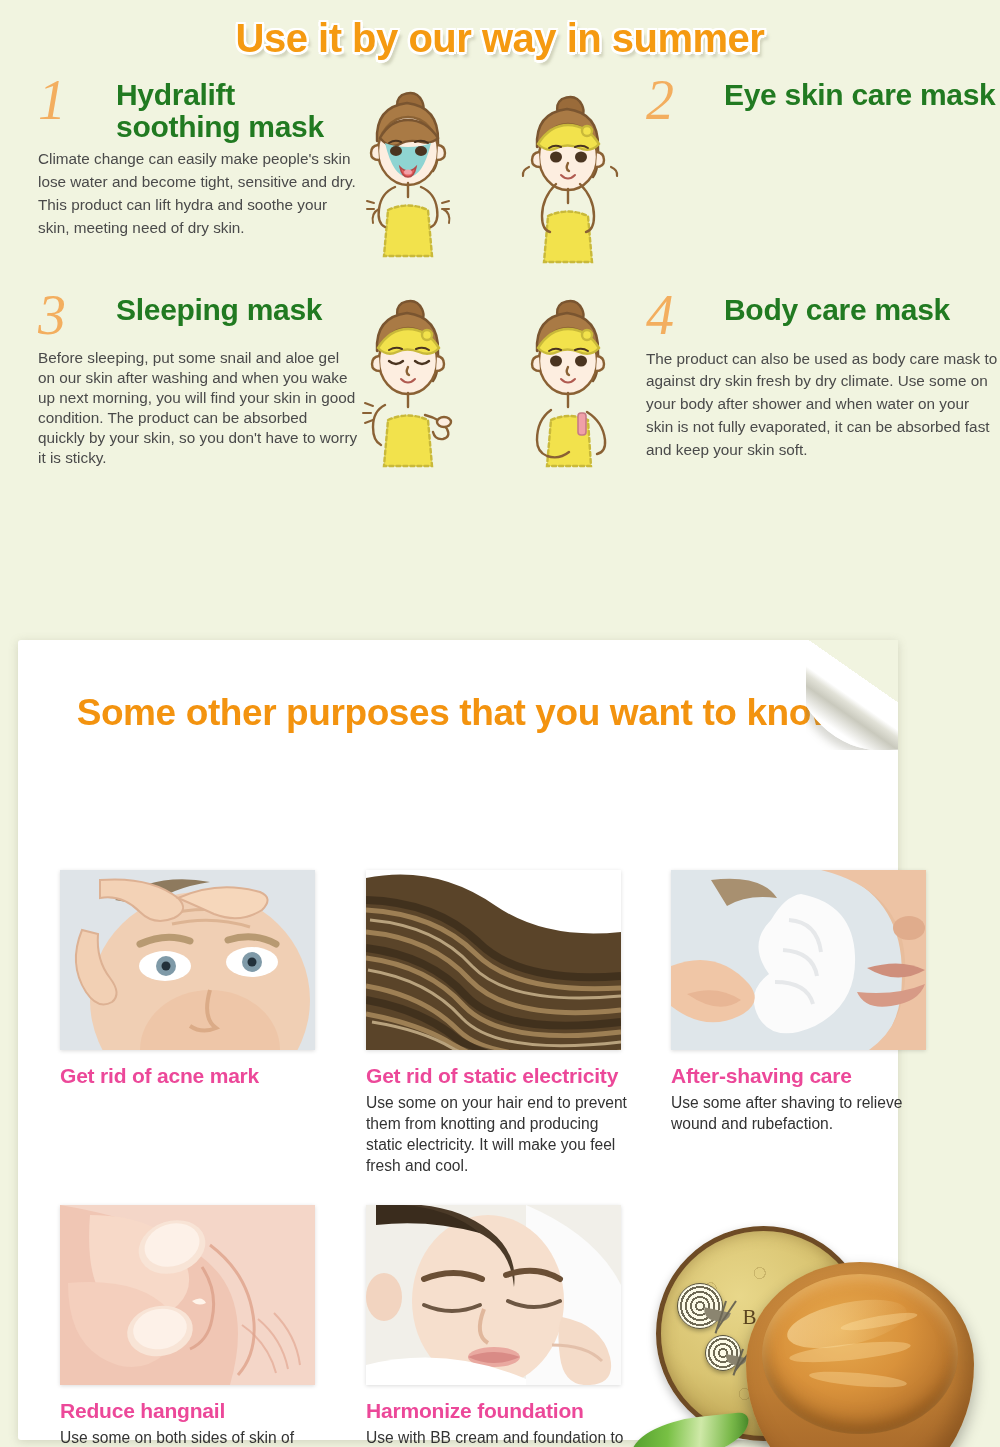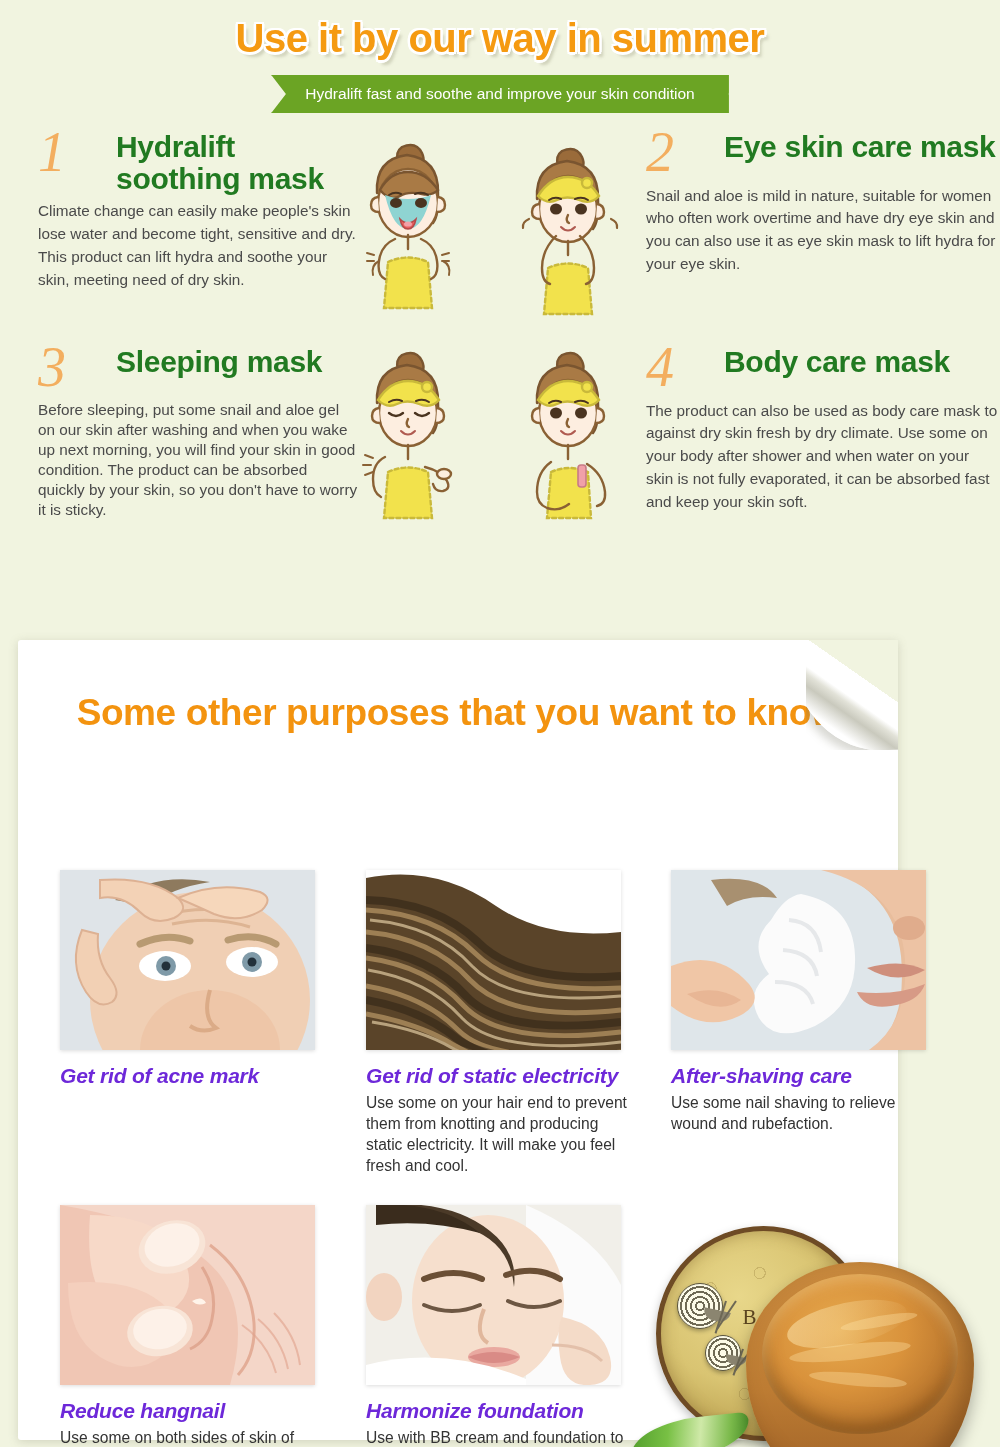--- a/index.html
+++ b/index.html
@@ -90,23 +90,22 @@
   }
 
   .cards{position:relative;margin-top:26px;}
   .card{position:absolute;}
   .thumb{
     width:255px;height:180px;background:#ddd;
     box-shadow:0 1px 4px rgba(0,0,0,.14);
     overflow:hidden;position:relative;
   }
   .card h4{
-    margin:14px 0 4px;color:#6d28d9;font-size:21px;font-weight:bold;
+    margin:14px 0 4px;color:#ec4899;font-size:21px;font-weight:bold;
     letter-spacing:-.2px;
-    font-style:italic;
   }
   .card p{margin:0;color:#333;font-size:15.6px;line-height:1.35;width:268px;}
 
   .c1{left:42px;top:110px;}
   .c2{left:348px;top:110px;}
   .c3{left:653px;top:110px;}
   .c4{left:42px;top:445px;}
   .c5{left:348px;top:445px;}
 
   
@@ -182,40 +181,36 @@
 
   
   .ph{position:absolute;inset:0;}
 </style>
 </head>
 <body>
 
 <div class="page">
 
   <div class="hdr-main">Use it by our way in summer</div>
-  <div class="ribbon-wrap">
-    <div class="ribbon">Hydralift fast and soothe and improve your skin condition</div>
-  </div>
 
   <div class="features">
 
     <div class="col col-left row1">
       <div class="fhead">
         <div class="fnum">1</div>
         <div class="ftitle">Hydralift soothing mask</div>
       </div>
       <div class="fbody">Climate change can easily make people's skin lose water and become tight, sensitive and dry. This product can lift hydra and soothe your skin, meeting need of dry skin.</div>
     </div>
 
     <div class="col col-right row1">
       <div class="fhead">
         <div class="fnum">2</div>
         <div class="ftitle">Eye skin care mask</div>
       </div>
-      <div class="fbody">Snail and aloe is mild in nature, suitable for women who often work overtime and have dry eye skin and you can also use it as eye skin mask to lift hydra for your eye skin.</div>
     </div>
 
     <div class="col col-left row2">
       <div class="fhead">
         <div class="fnum">3</div>
         <div class="ftitle">Sleeping mask</div>
       </div>
       <div class="fbody">Before sleeping, put some snail and aloe gel on our skin after washing and when you wake up next morning, you will find your skin in good condition. The product can be absorbed quickly by your skin, so you don't have to worry it is sticky.</div>
     </div>
 
@@ -389,21 +384,21 @@
             <path d="M196 98 q34-10 58 2 q-28 16-58-2z" fill="#cf8f7c"></path>
             <path d="M186 122 q40 4 68-8 q-6 18-34 22 q-26 4-34-14z" fill="#d79a86"></path>
             <path d="M130 24 q52 10 54 62 q2 48-40 70 q-40 18-56-8 q-14-26 10-44 q-22-30 2-54 q14-24 30-26z" fill="#fbfbfb"></path>
             <path d="M118 50 q28 2 32 32 M112 80 q30 2 34 26 M104 112 q32 0 38 22" stroke="#e6e8ea" stroke-width="4" fill="none"></path>
             <path d="M0 96 q46-18 78 18 q14 18-6 30 q-36 20-72-8z" fill="#f0c6a6"></path>
             <path d="M16 124 q30-10 54 6 q-22 16-54-6z" fill="#e8b695"></path>
             <path d="M40 10 q50-6 66 18 q-30-4-50 8z" fill="#a89070"></path>
           </svg>
         </div>
         <h4>After-shaving care</h4>
-        <p>Use some nail shaving to relieve wound and rubefaction.</p>
+        <p>Use some after shaving to relieve wound and rubefaction.</p>
       </div>
 
       <div class="card c4">
         <div class="thumb">
           <svg class="ph" viewBox="0 0 255 180" preserveAspectRatio="none">
             <rect width="255" height="180" fill="#f4d6c8"></rect>
             <path d="M0 0 q120 20 160 70 q30 40 10 110 l-170 0z" fill="#f0c6b4"></path>
             <path d="M30 10 q70 0 92 40 q16 30-4 50 q-26 24-60 6 q-34-18-28-96z" fill="#f7d9c8"></path>
             <ellipse cx="112" cy="42" rx="34" ry="26" fill="#f8e4d6" transform="rotate(-18 112 42)"></ellipse>
             <ellipse cx="112" cy="40" rx="28" ry="21" fill="#fdf1e8" transform="rotate(-18 112 40)"></ellipse>

